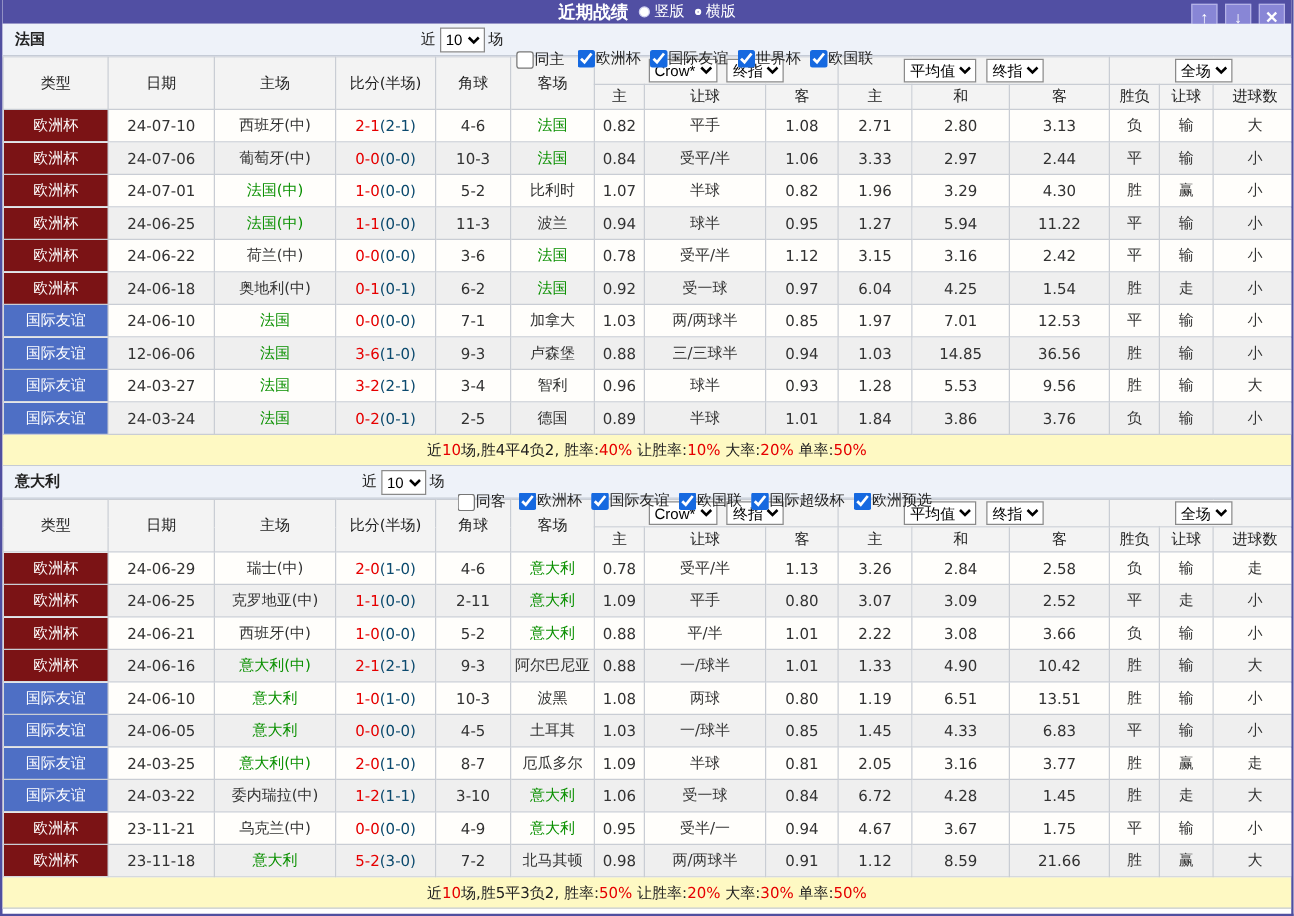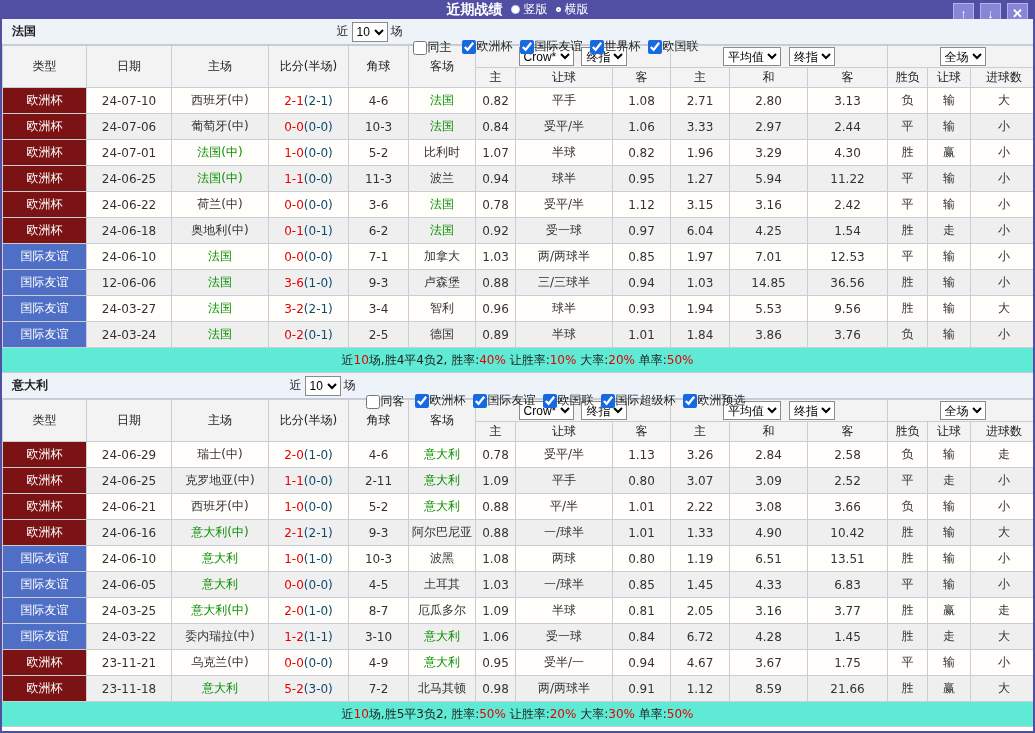--- a/index.html
+++ b/index.html
@@ -46,21 +46,21 @@
   td.type.cup      { background:#7b1315; }
   td.type.friendly { background:#4e6fc5; }
   td.hl { color:#0a9000; }
   span.score { color:#e60000; }
   span.half  { color:#0c4a6e; }
   .c-r { color:#cf0000; }
   .c-g { color:#0a9000; }
   .c-b { color:#4040d0; }
 
   
-  .summary { height:25px; line-height:25px; text-align:center; background:#5eead4; border-bottom:1px solid #c5cbd6; color:#222; }
+  .summary { height:25px; line-height:25px; text-align:center; background:#fef9c3; border-bottom:1px solid #c5cbd6; color:#222; }
   .summary .red { color:#e60000; }
 </style>
 </head>
 <body>
 
 <div class="panel">
 
   <div class="titlebar">
     <div class="title-center">
       <span class="title-text">近期战绩</span>
@@ -302,21 +302,21 @@
         <tr class="odd">
           <td class="type friendly">国际友谊</td>
           <td>24-03-27</td>
           <td class="hl">法国</td>
           <td><span class="score">3-2</span><span class="half">(2-1)</span></td>
           <td>3-4</td>
           <td>智利</td>
           <td class="cream">0.96</td>
           <td class="cream">球半</td>
           <td class="cream">0.93</td>
-          <td class="avgc">1.94</td>
+          <td class="avgc">1.28</td>
           <td class="avgc">5.53</td>
           <td class="avgc">9.56</td>
           <td class="c-r">胜</td>
           <td class="c-b">输</td>
           <td class="c-r">大</td>
         </tr>
         <tr class="even">
           <td class="type friendly">国际友谊</td>
           <td>24-03-24</td>
           <td class="hl">法国</td>

